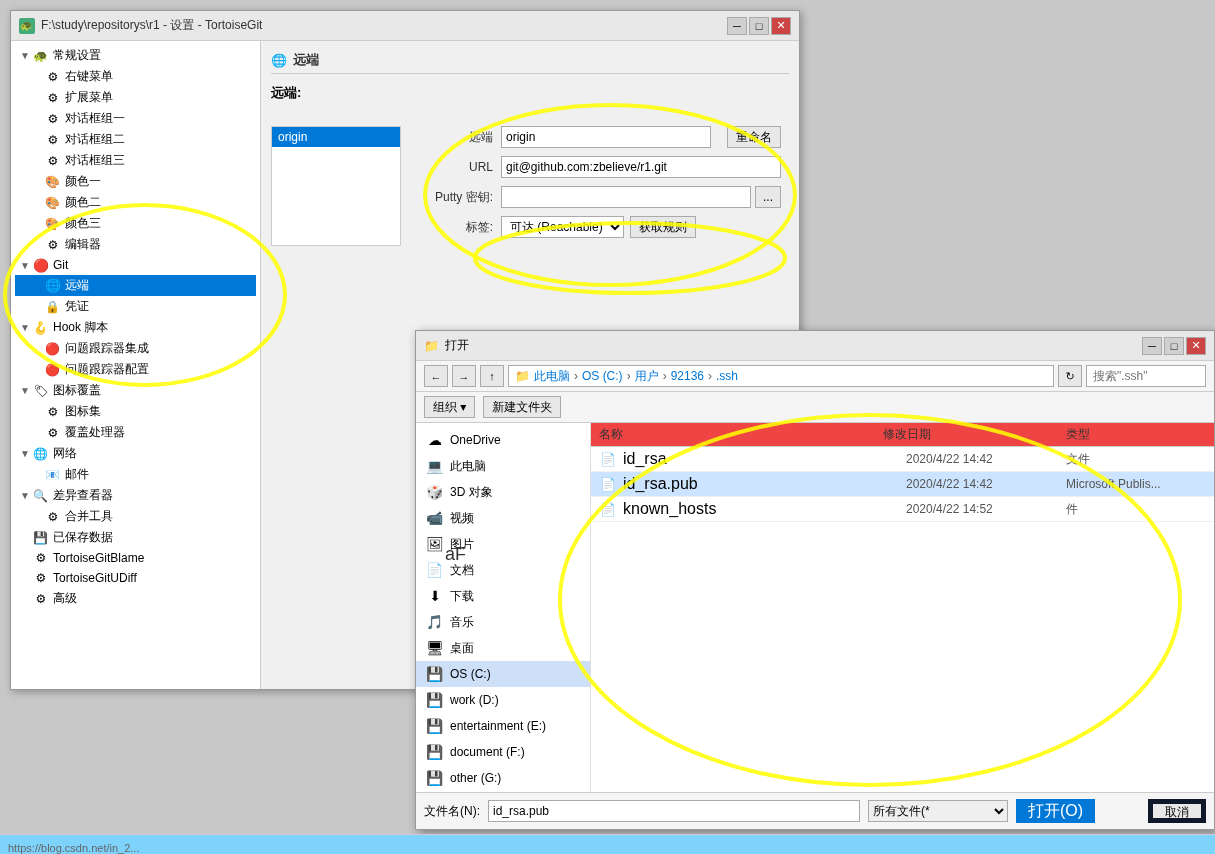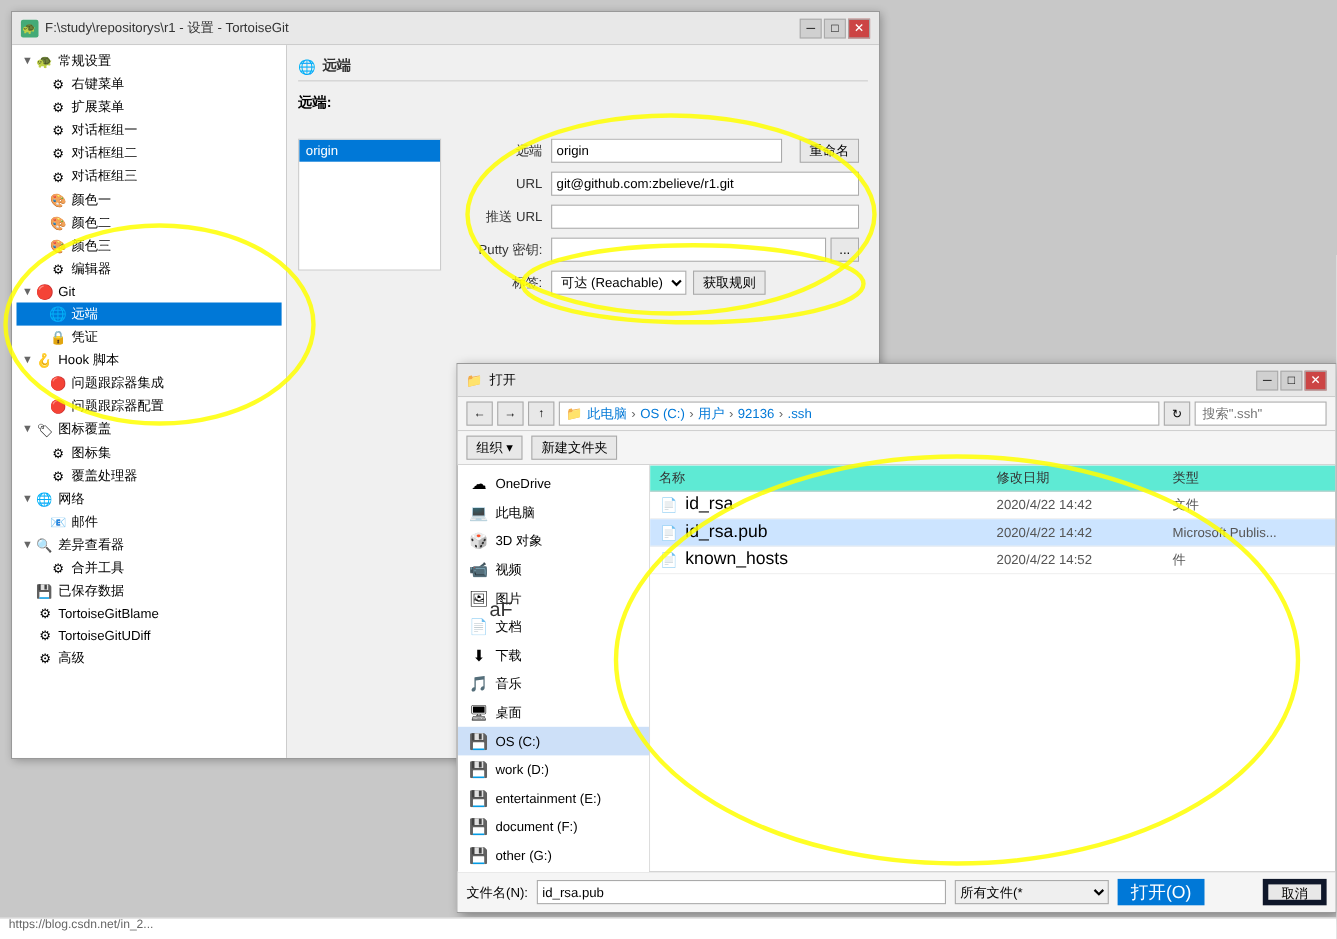--- a/index.html
+++ b/index.html
@@ -366,25 +366,26 @@
 
     .dialog-files {
       flex: 1;
       background: white;
       overflow-y: auto;
     }
 
     .files-header {
       display: flex;
       align-items: center;
-      background: #5eead4;
+      background: #ef4444;
       border-bottom: 1px solid #ccc;
       padding: 3px 8px;
       font-size: 12px;
       color: #333;
+      gap: 23px;
     }
 
     .files-col-name { flex: 1; }
     .files-col-date { width: 160px; }
     .files-col-type { width: 140px; }
 
     .file-row {
       display: flex;
       align-items: center;
       padding: 3px 8px;
@@ -647,24 +648,20 @@
 
           <div class="remote-form">
             <div class="form-row">
               <span class="form-label">远端</span>
               <input class="form-input" value="origin" style="width: 200px;">
               <button class="form-btn">重命名</button>
             </div>
             <div class="form-row">
               <span class="form-label">URL</span>
               <input class="form-input" value="git@github.com:zbelieve/r1.git" style="width: 280px;">
-            </div>
-            <div class="form-row">
-              <span class="form-label">推送 URL</span>
-              <input class="form-input" value="" style="width: 280px;">
             </div>
             <div class="form-row">
               <span class="form-label">Putty 密钥:</span>
               <input class="form-input" value="" style="width: 250px;">
               <div class="browse-btn">
                 <span>...</span>
               </div>
             </div>
             <div class="form-row">
               <span class="form-label">标签:</span>
@@ -830,15 +827,15 @@
 
   <ellipse cx="610" cy="195" rx="185" ry="90" fill="none" stroke="#ffff00" stroke-width="4" opacity="0.85"></ellipse>
 
   <ellipse cx="630" cy="258" rx="155" ry="35" fill="none" stroke="#ffff00" stroke-width="4" opacity="0.85"></ellipse>
 
   <ellipse cx="870" cy="600" rx="310" ry="185" fill="none" stroke="#ffff00" stroke-width="4" opacity="0.85"></ellipse>
 
   <text x="445" y="560" font-size="18" fill="#333" font-family="Arial">aF</text>
 </svg>
 
-<div style="position:absolute;bottom:0;left:0;width:100%;height:20px;background:#ffffff;border-top:1px solid #ccc;display:flex;align-items:flex-start;padding-left:8px;">
+<div style="position:absolute;bottom:0;left:0;width:100%;height:20px;background:#7dd3fc;border-top:1px solid #ccc;display:flex;align-items:flex-end;padding-left:8px;">
   <span style="font-size:11px;color:#666;">https://blog.csdn.net/in_2...</span>
 </div>
 
 </body></html>

